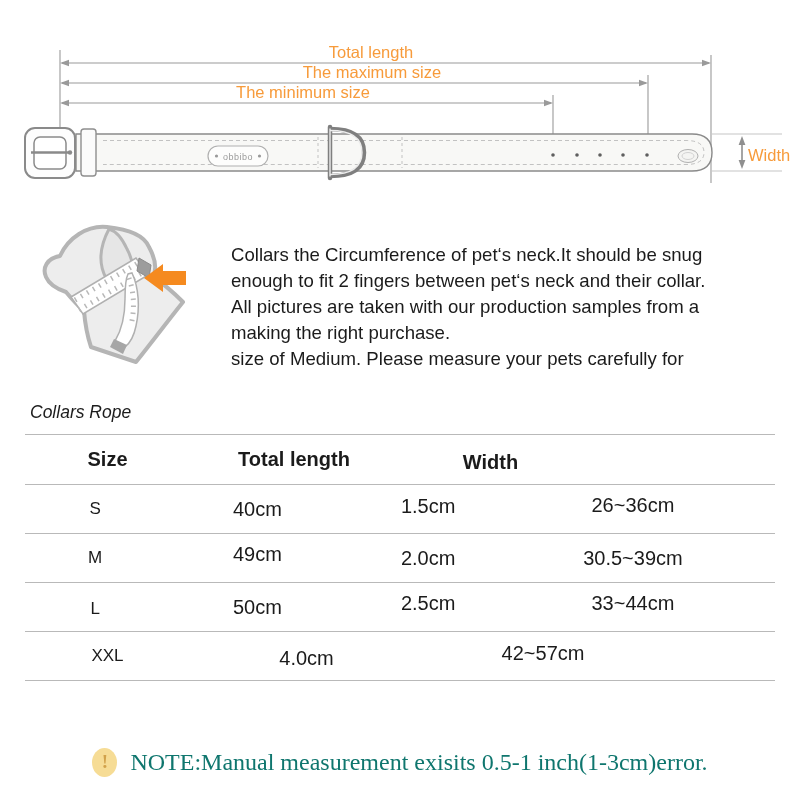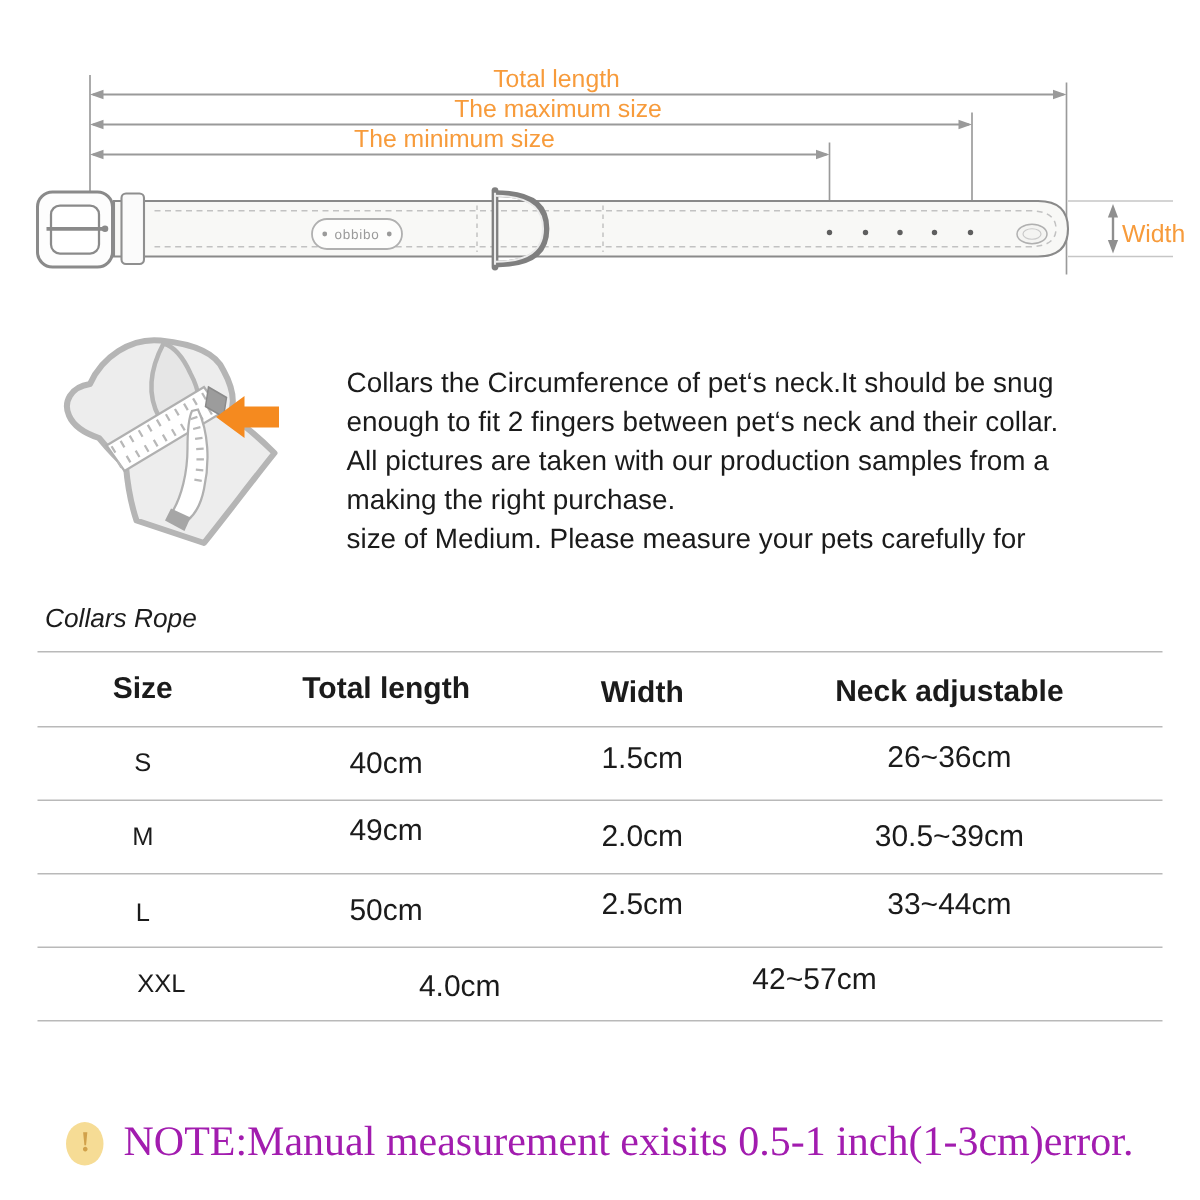--- a/index.html
+++ b/index.html
@@ -29,21 +29,21 @@
   .u3{transform:translateY(-3px);} .u4{transform:translateY(-4px);}
   .d2{transform:translateY(2px);}  .d3{transform:translateY(3px);}
 
   
   #note-row{position:absolute;left:0;top:740px;width:800px;height:44px;
             display:flex;align-items:center;justify-content:center;gap:13px;}
   #note-badge{width:25px;height:29px;border-radius:50%;background:#F6DC95;
               display:flex;align-items:center;justify-content:center;
               font-family:"Liberation Serif",serif;font-weight:bold;
               font-size:19px;color:#D1A14A;}
-  #note-text{font-family:"Liberation Serif",serif;font-size:28px;color:#a21caf;}
+  #note-text{font-family:"Liberation Serif",serif;font-size:24px;color:#0f766e;}
 </style>
 </head>
 <body>
 
 <svg id="collar-diagram" viewBox="0 0 800 212">
 
   <g stroke="#9a9a9a" stroke-width="1.1">
     <line x1="60" y1="50" x2="60" y2="128"></line>
     <line x1="711" y1="55" x2="711" y2="183"></line>
     <line x1="648" y1="75" x2="648" y2="144"></line>
@@ -155,21 +155,20 @@
   <div>size of Medium. Please measure your pets carefully for</div>
 </div>
 
 <div id="table-caption">Collars Rope</div>
 
 <div id="size-table">
   <div class="trow hdr">
     <div class="cell c1">Size</div>
     <div class="cell c2">Total length</div>
     <div class="cell c3 d3">Width</div>
-    <div class="cell c4 d2">Neck adjustable</div>
   </div>
   <div class="trow">
     <div class="cell c1">S</div>
     <div class="cell c2">40cm</div>
     <div class="cell c3 u3">1.5cm</div>
     <div class="cell c4 u4">26~36cm</div>
   </div>
   <div class="trow">
     <div class="cell c1">M</div>
     <div class="cell c2 u4">49cm</div>

